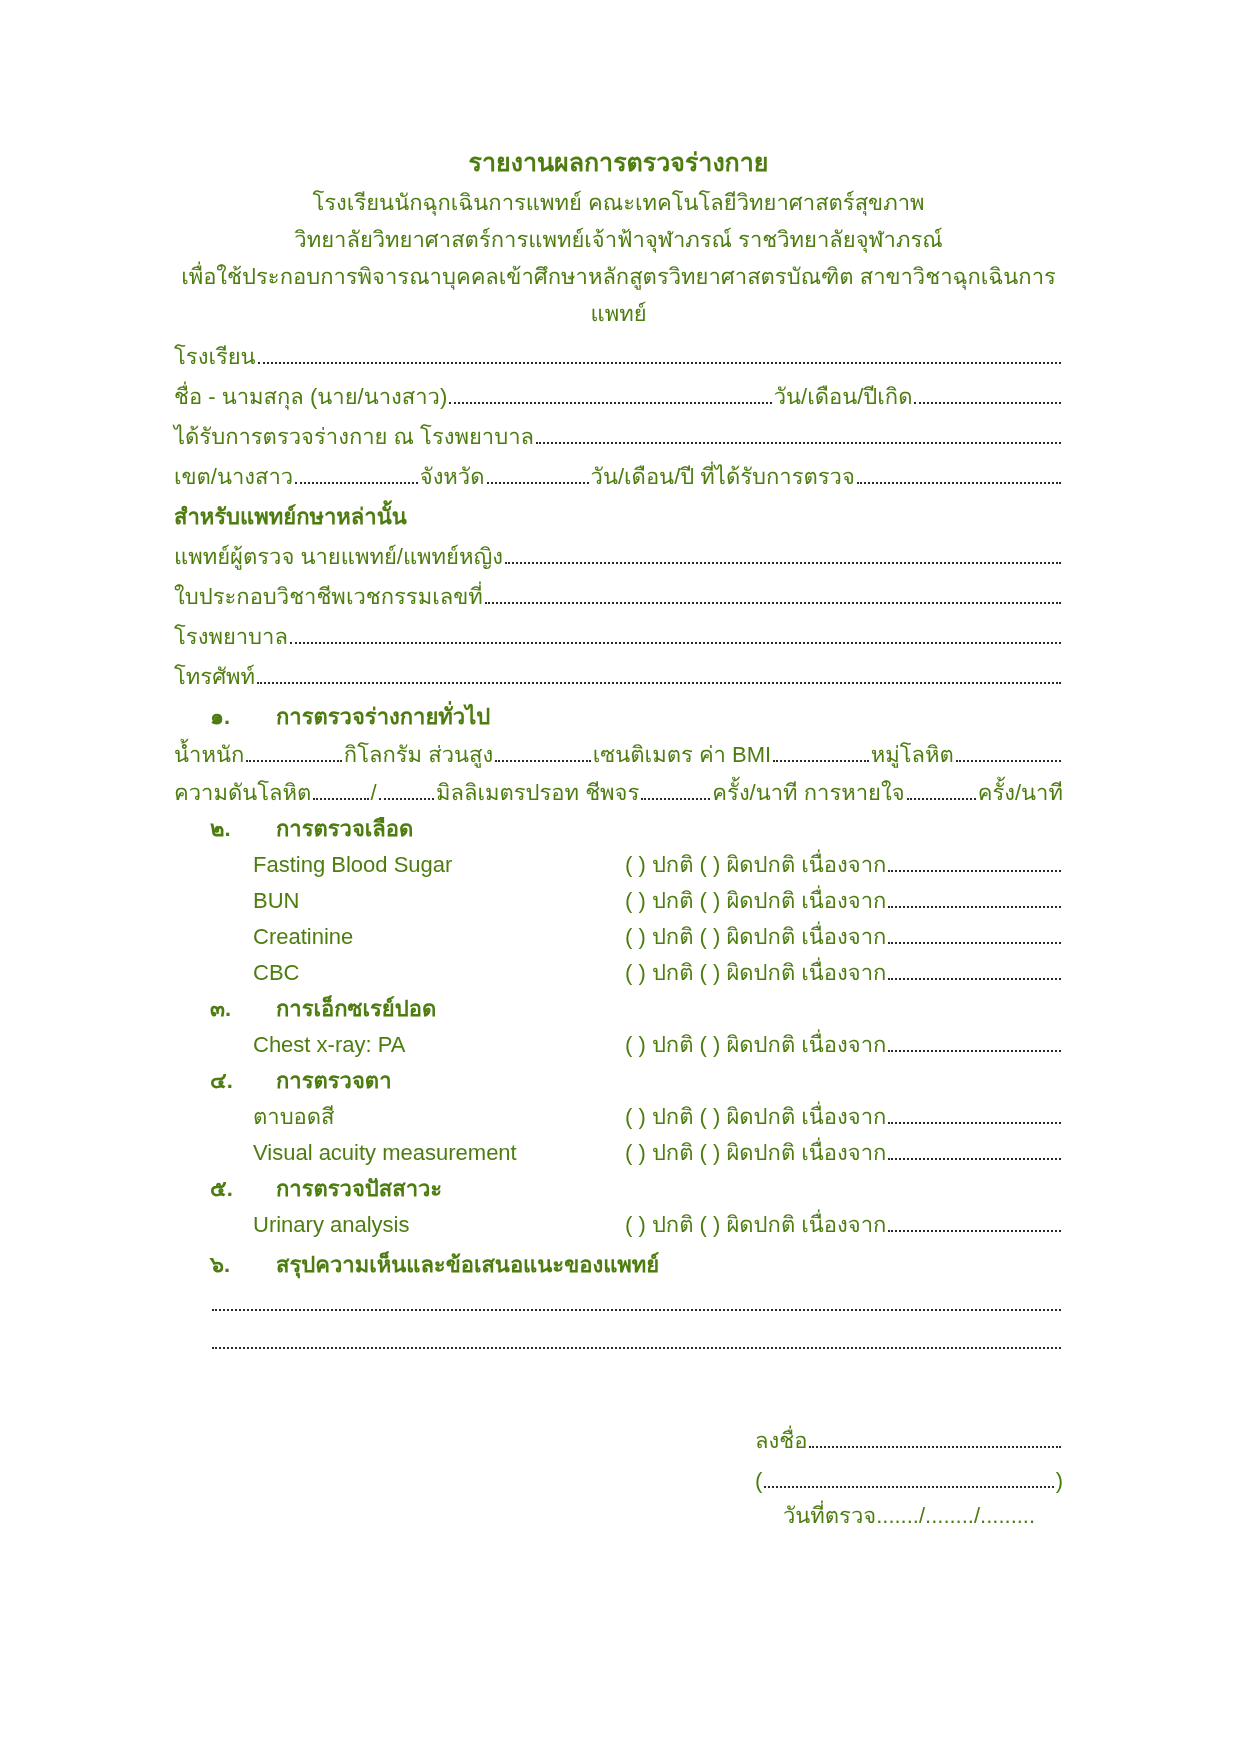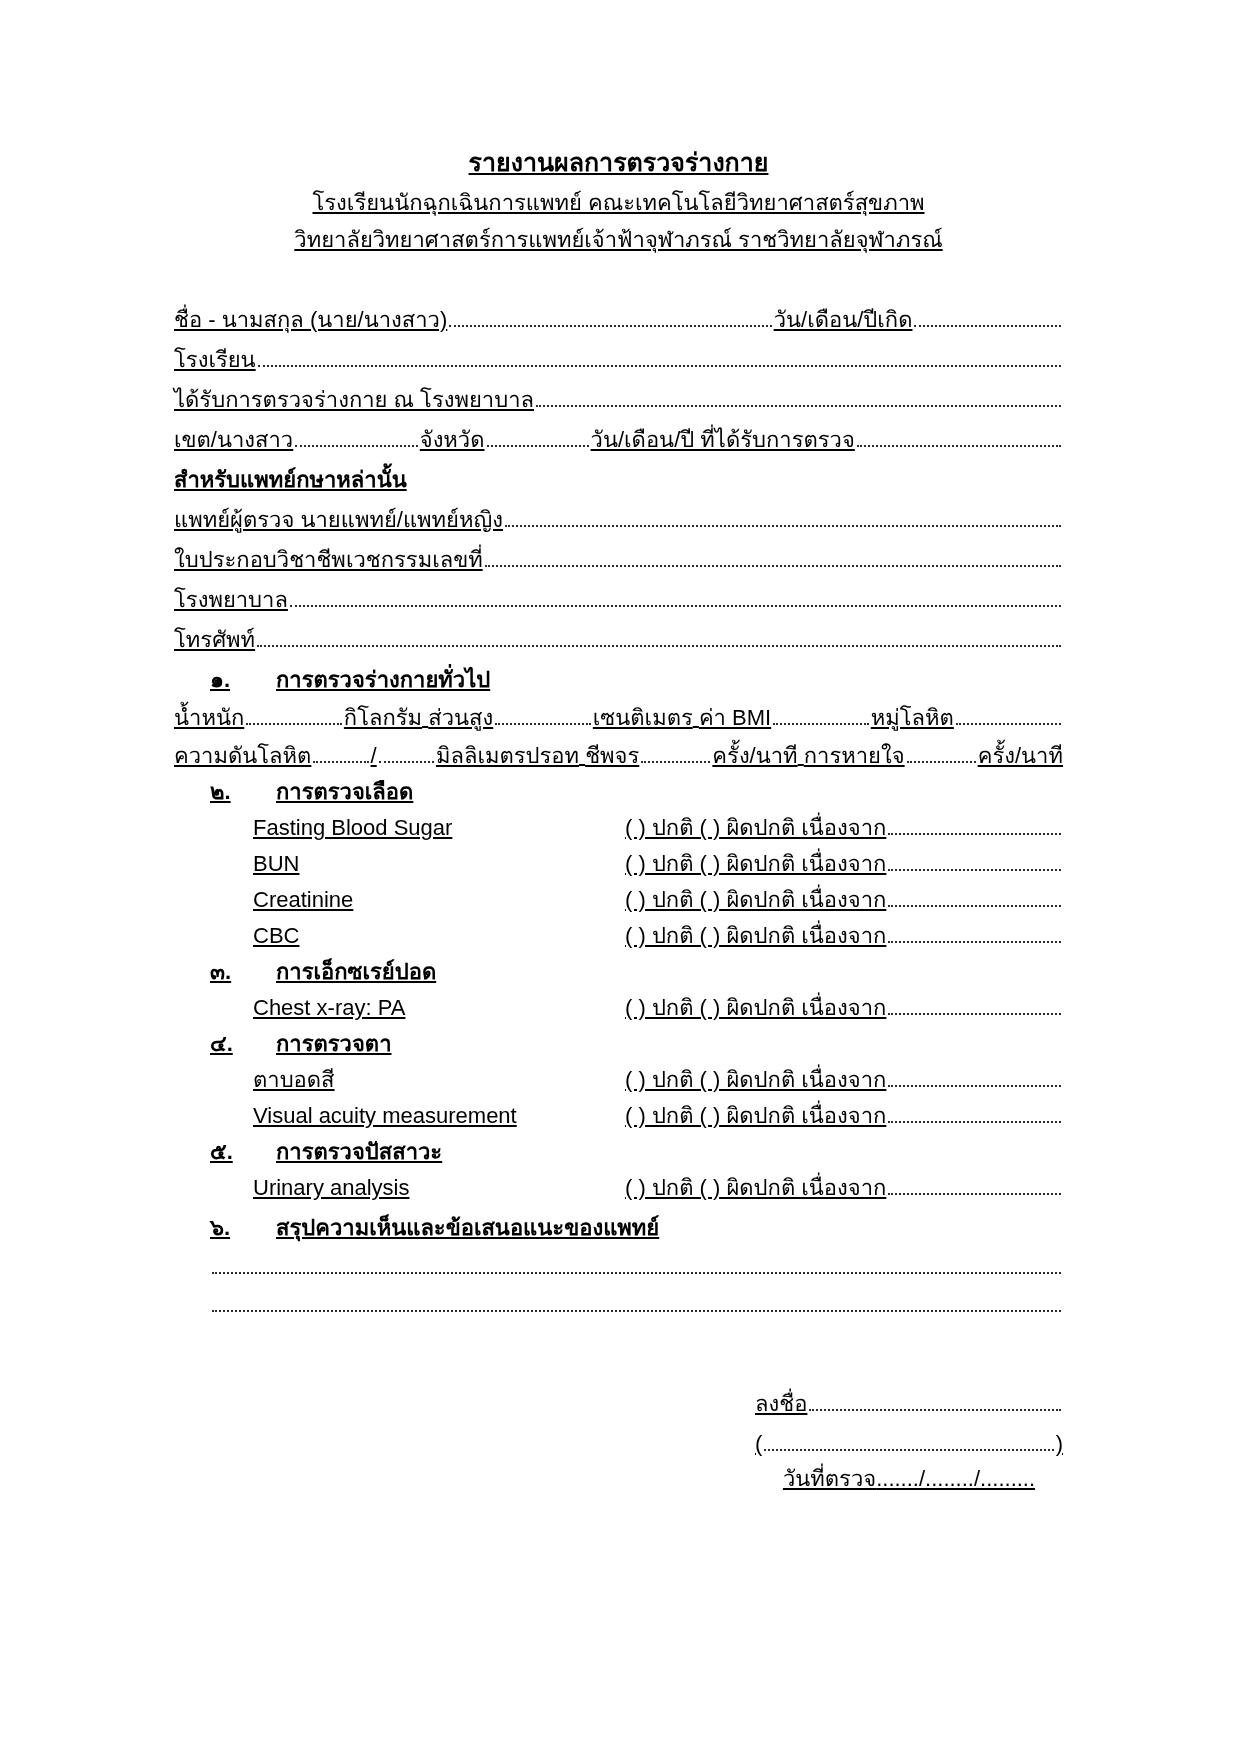--- a/index.html
+++ b/index.html
@@ -2,25 +2,24 @@
 <html lang="th"><head>
 <meta charset="utf-8">
 <style>
   * { box-sizing: border-box; margin: 0; padding: 0; }
   html, body { background: #ffffff; }
   .page {
     position: relative;
     width: 1241px;
     height: 1755px;
     background: #ffffff;
-    color: #000000;
+    color: #4d7c0f;
     font-family: "Liberation Sans", sans-serif;
     font-size: 22px;
     overflow: hidden;
-    text-decoration: underline;
   }
   .content {
     padding: 140px 178px 0 174px; 
   }
   
   .title {
     text-align: center;
     font-weight: bold;
     font-size: 25px;
     height: 44px;
@@ -75,30 +74,31 @@
 </style>
 </head>
 <body>
 
 <div class="page">
   <div class="content">
 
     <div class="title">รายงานผลการตรวจร่างกาย</div>
     <div class="subtitle">โรงเรียนนักฉุกเฉินการแพทย์ คณะเทคโนโลยีวิทยาศาสตร์สุขภาพ</div>
     <div class="subtitle">วิทยาลัยวิทยาศาสตร์การแพทย์เจ้าฟ้าจุฬาภรณ์ ราชวิทยาลัยจุฬาภรณ์</div>
+    <div class="subtitle">เพื่อใช้ประกอบการพิจารณาบุคคลเข้าศึกษาหลักสูตรวิทยาศาสตรบัณฑิต สาขาวิชาฉุกเฉินการแพทย์</div>
 
     <div class="form-block">
+      <div class="row">
+        <span>โรงเรียน</span>
+        <span class="dots f1"></span>
+      </div>
       <div class="row">
         <span>ชื่อ - นามสกุล (นาย/นางสาว)</span>
         <span class="dots f22"></span>
         <span>วัน/เดือน/ปีเกิด</span>
-        <span class="dots f1"></span>
-      </div>
-      <div class="row">
-        <span>โรงเรียน</span>
         <span class="dots f1"></span>
       </div>
       <div class="row">
         <span>ได้รับการตรวจร่างกาย ณ โรงพยาบาล</span>
         <span class="dots f1"></span>
       </div>
       <div class="row">
         <span>เขต/นางสาว</span>
         <span class="dots f12"></span>
         <span>จังหวัด</span>

